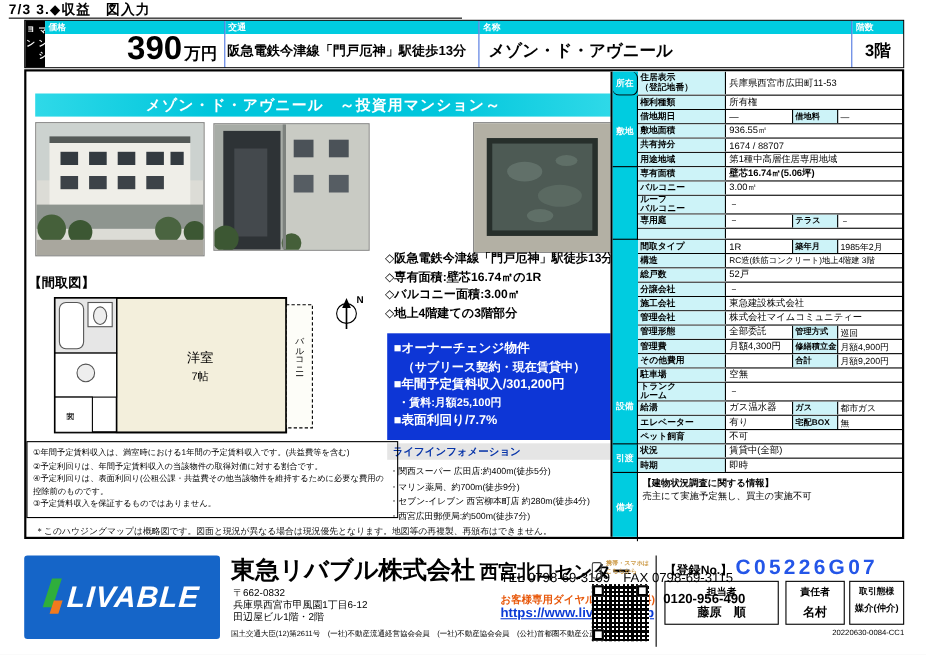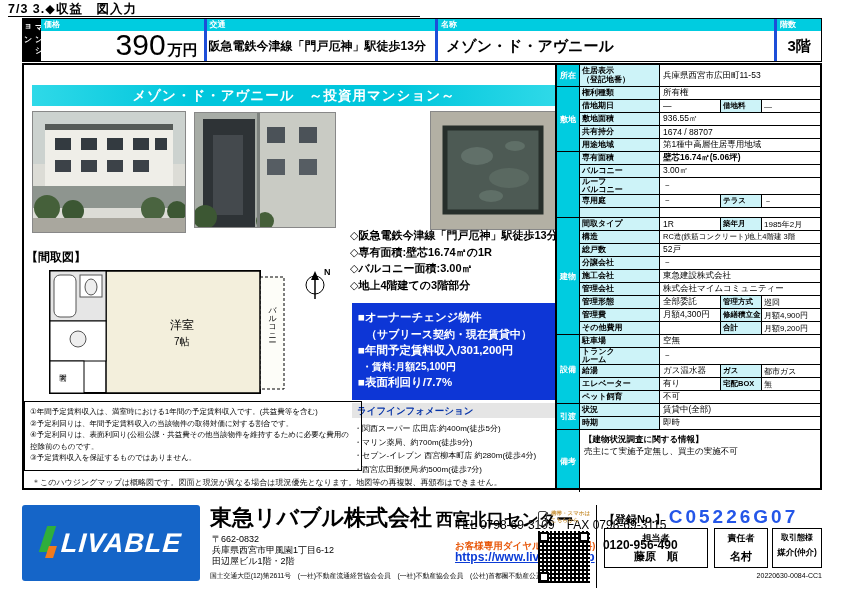--- a/index.html
+++ b/index.html
@@ -6,27 +6,27 @@
   body { background:#e9e9e9; font-family:"Liberation Sans","DejaVu Sans",sans-serif; }
   .page { position:relative; width:842px; height:595px; background:#fff; overflow:hidden; color:#000; }
 
   
   .top-note { position:absolute; left:8px; top:1px; font-size:12.5px; font-weight:bold; letter-spacing:1px; }
   .top-rule { position:absolute; left:8px; top:16px; width:412px; border-top:1.5px solid #000; }
 
   
   .header-box { position:absolute; left:22px; top:18px; width:800px; height:44px; border:1.5px solid #000; display:flex; }
   .cat-tab { width:18px; background:#000; color:#fff; writing-mode:vertical-rl; font-size:8px; font-weight:bold; letter-spacing:2px; display:flex; align-items:center; justify-content:center; }
-  .hcol { display:flex; flex-direction:column; border-left:3px solid #1d4ed8; }
+  .hcol { display:flex; flex-direction:column; border-left:1px solid #1d4ed8; }
   .hcol.first { border-left:none; }
   .hband { height:12px; background:#00cce0; color:#fff; font-size:8px; font-weight:bold; padding:1px 0 0 3px; line-height:10px; }
   .hbody { flex:1; display:flex; align-items:center; background:#fff; overflow:hidden; }
   .c-price { width:163px; }
   .c-price .hbody { justify-content:flex-end; align-items:baseline; padding:0 6px 3px 0; }
-  .price-num { font-size:30px; font-weight:normal; line-height:28px; }
+  .price-num { font-size:30px; font-weight:bold; line-height:28px; }
   .price-unit { font-size:15px; font-weight:bold; margin-left:2px; }
   .c-trans { width:232px; }
   .c-trans .hbody { font-size:12px; font-weight:bold; padding:0 2px; white-space:nowrap; }
   .c-name { width:340px; }
   .c-name .hbody { font-size:15px; font-weight:bold; padding-left:8px; }
   .c-floor { width:47px; }
   .c-floor .hbody { justify-content:center; font-size:15px; font-weight:bold; }
 
   
   .main-box { position:absolute; left:22px; top:63px; width:800px; height:427px; border:2px solid #000; }
@@ -248,24 +248,23 @@
 
     <div class="note-line">①年間予定賃料収入は、満室時における1年間の予定賃料収入です。(共益費等を含む)</div>
         <div class="note-line">②予定利回りは、年間予定賃料収入の当該物件の取得対価に対する割合です。</div>
         <div class="note-line">④予定利回りは、表面利回り(公租公課・共益費その他当該物件を維持するために必要な費用の控除前のものです。</div>
         <div class="note-line">③予定賃料収入を保証するものではありません。</div>
       </div>
     <div class="map-note">＊このハウジングマップは概略図です。図面と現況が異なる場合は現況優先となります。地図等の再複製、再頒布はできません。</div>
 
     <div class="details">
       <div class="grp-strip"></div>
-      <div class="grp" style="top:0; height:22px;">所在</div>
+      <div class="grp" style="top:0; height:22px;border-radius:6px;">所在</div>
       <div class="grp" style="top:22px; height:65px;">敷地</div>
       <div class="grp" style="top:87px; height:66px;"></div>
-      <div class="grp" style="top:153px; height:117px;">建物</div>
       <div class="grp" style="top:270px; height:69px;">設備</div>
       <div class="grp" style="top:339px; height:26px;">引渡</div>
       <div class="grp" style="top:365px; height:62px; border-bottom:none;">備考</div>
       <div class="rows">
 
           <div class="drow h22">
             <div class="dl">住居表示
 （登記地番）</div>
             <div class="dv">兵庫県西宮市広田町11-53</div>
 

